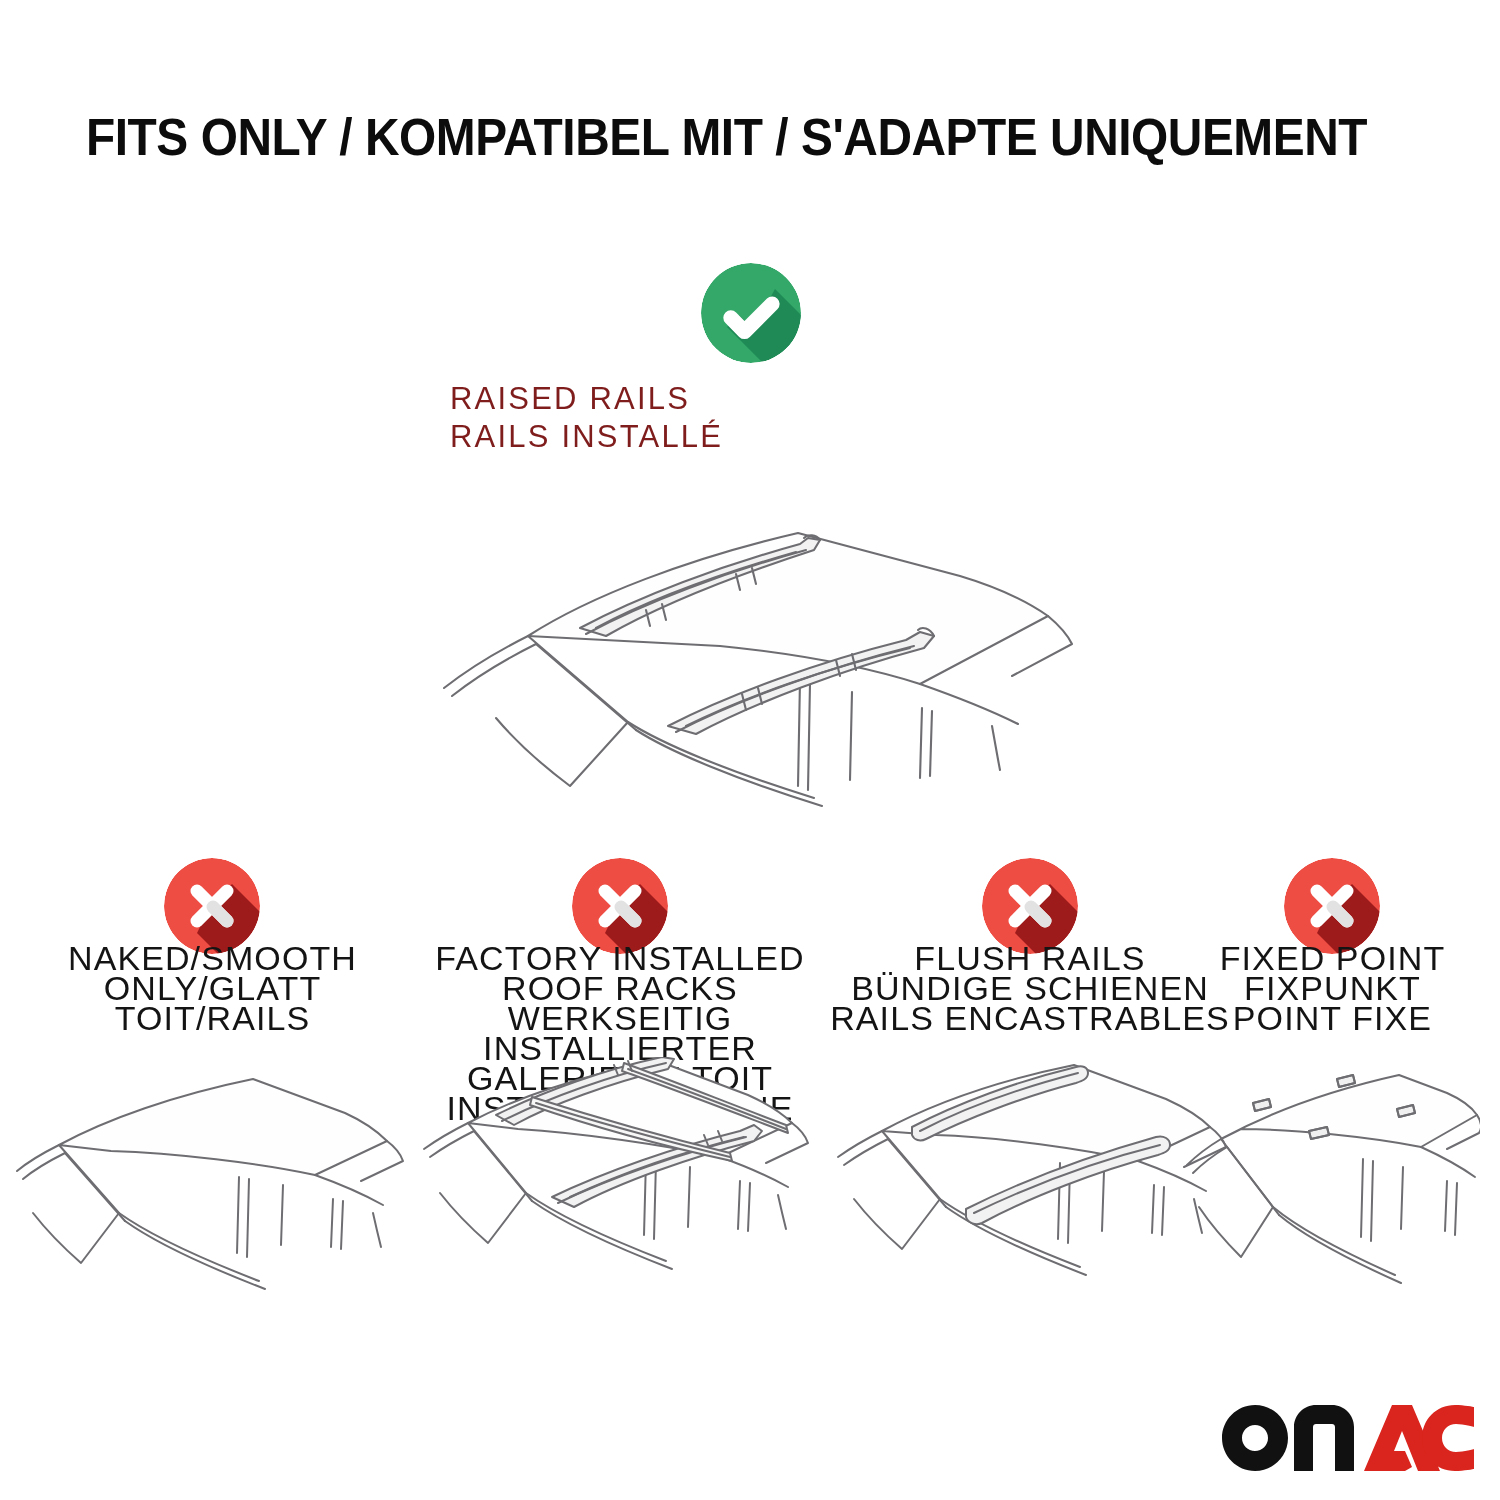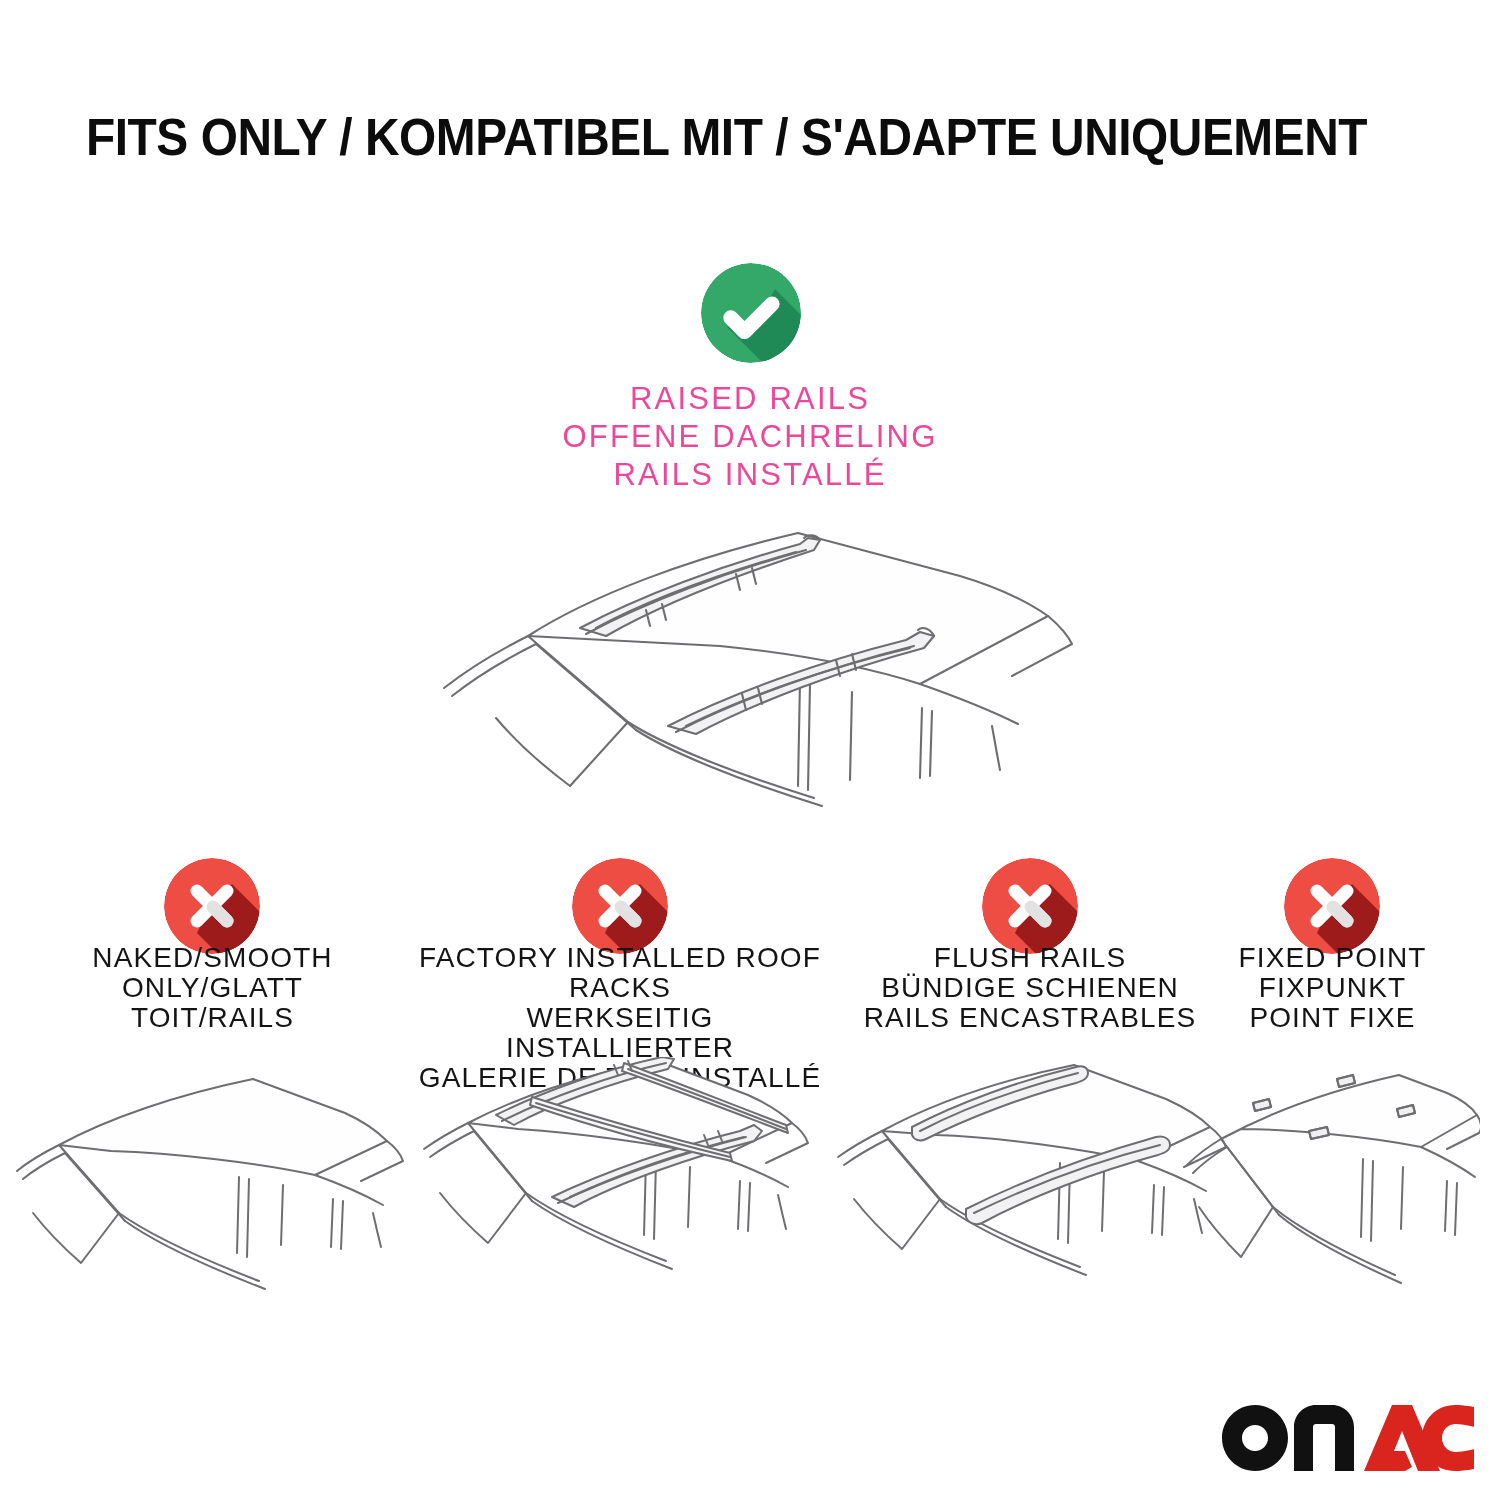--- a/index.html
+++ b/index.html
@@ -46,25 +46,25 @@
     top: 263px;
     width: 100px;
     height: 100px;
   }
 
   .ok-caption {
     position: absolute;
     left: 450px;
     top: 380px;
     width: 600px;
-    text-align: center;
+    text-align: left;
     font-size: 31px;
     line-height: 38px;
     letter-spacing: 2.2px;
-    color: #ec4899;
+    color: #7f1d1d;
     font-weight: 400;
   }
 
   .ok-figure {
     position: absolute;
     left: 400px;
     top: 518px;
     width: 700px;
     height: 310px;
   }
@@ -89,21 +89,21 @@
     top: 13px;
     width: 96px;
     height: 96px;
   }
   .nope-caption {
     position: absolute;
     left: 0;
     top: 98px;
     width: 100%;
     text-align: center;
-    font-size: 28px;
+    font-size: 34px;
     line-height: 30px;
     letter-spacing: 1.1px;
     color: #141414;
   }
   .nope-figure {
     position: absolute;
     left: 0;
     top: 222px;
     width: 100%;
     height: 240px;
@@ -152,21 +152,20 @@
       <path d="M38 52 L52 66 L100 66 L100 100 L62 100 L26 64 Z" fill="#1f8a55"></path>
       <path d="M74 26 L100 52 L100 66 L52 66 Z" fill="#1f8a55"></path>
 
       <path d="M24.5 49.5 a7.5 7.5 0 0 1 10.6 0 L43.5 58 L66 35.5 a7.5 7.5 0 0 1 10.6 10.6 L48.8 73.9 a7.5 7.5 0 0 1 -10.6 0 L24.5 60.1 a7.5 7.5 0 0 1 0 -10.6 Z" fill="#ffffff"></path>
     </g>
   </svg>
 </div>
 
 <div class="ok-caption">
   <div>RAISED RAILS</div>
-  <div>OFFENE DACHRELING</div>
   <div>RAILS INSTALLÉ</div>
 </div>
 
 <div class="ok-figure">
   <svg viewBox="0 0 700 310" xmlns="http://www.w3.org/2000/svg" aria-hidden="true">
     <g fill="none" stroke="#6e6e72" stroke-width="2.1" stroke-linejoin="round" stroke-linecap="round">
 
       <path d="M128 118 C190 78 290 40 398 15 L560 58 C600 70 628 84 648 98 L520 166 C470 150 400 136 320 128 Z" fill="#fefefe"></path>
 
       <path d="M128 118 C108 128 72 148 44 170"></path>

